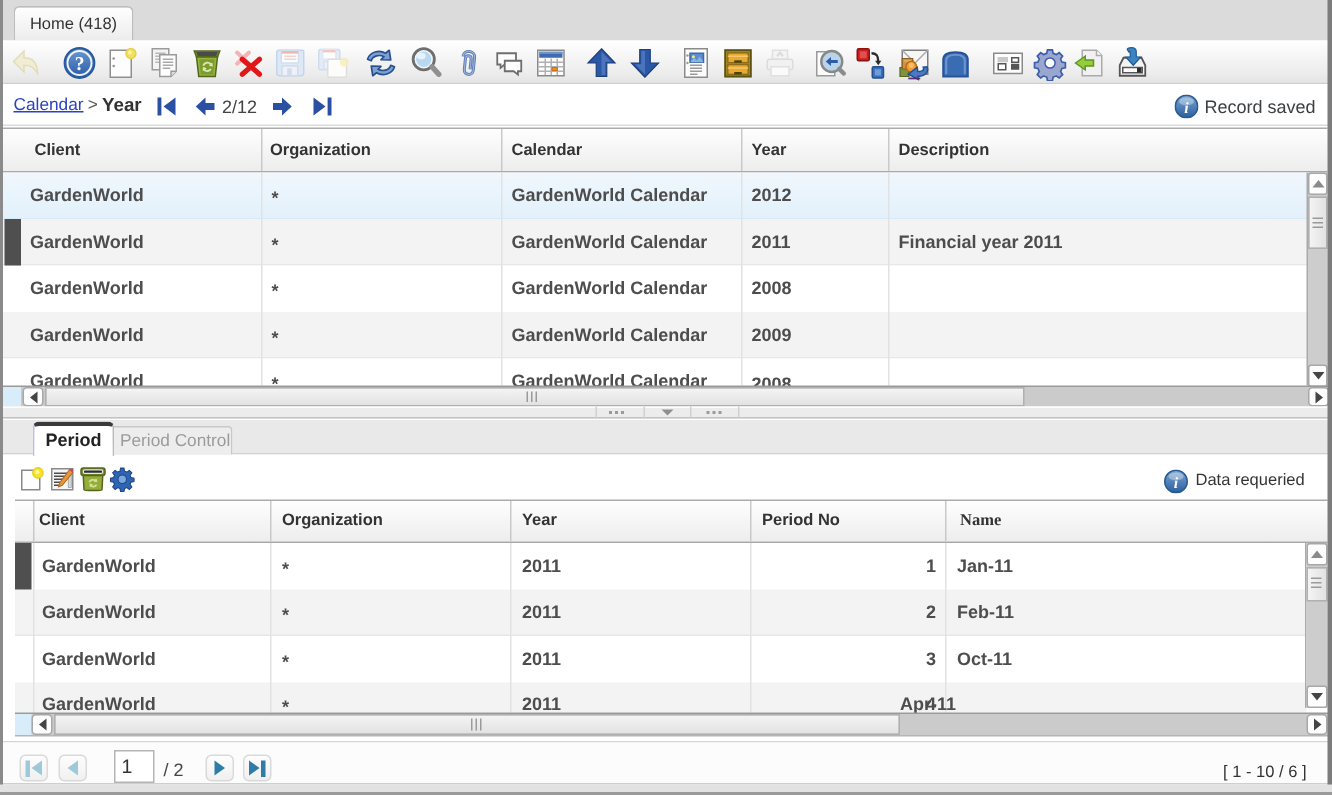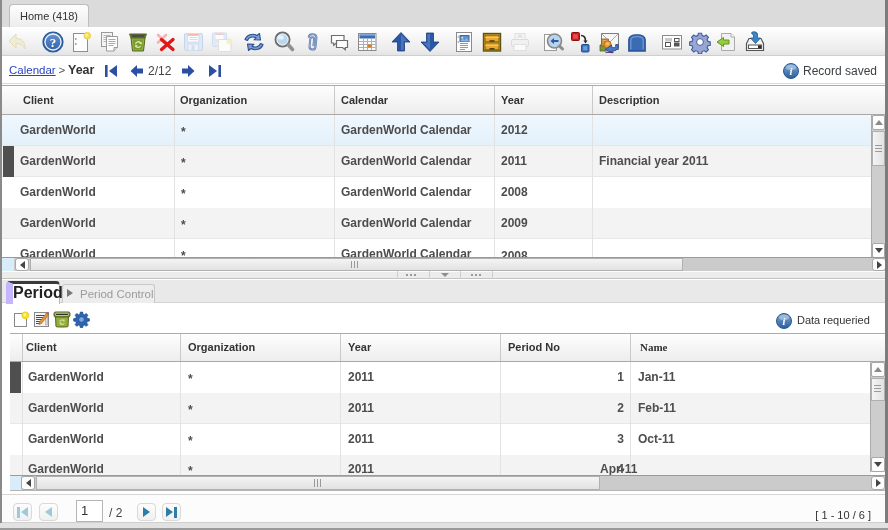--- a/index.html
+++ b/index.html
@@ -30,23 +30,23 @@
 .vline { position:absolute; width:1px; background:#c9c9c9; }
 .cell { position:absolute; font-size:12px; font-weight:bold; color:#4d4d4d; }
 
 .sbtn { position:absolute; background:#fdfdfd; border:1px solid #a8a8a8; border-radius:2px;
   display:flex; align-items:center; justify-content:center; }
 .thumbv { position:absolute; background:linear-gradient(90deg,#f4f4f4,#e2e2e2); border:1px solid #b0b0b0; }
 .thumbh { position:absolute; background:linear-gradient(#f4f4f4,#e2e2e2); border:1px solid #b0b0b0; }
 .track { position:absolute; background:#cbcbcb; }
 .arr { width:0; height:0; display:inline-block; }
 
-#ptab { left:6px; top:281px; width:54px; height:23px; background:#fff; z-index:2;
-  border-left:7px solid #c4b5fd; border-right:1px solid #bbb; border-top:3px solid #3a3a3a;
-  border-radius:4px 4px 0 0; text-align:center; font-size:16px; font-weight:bold; color:#222; line-height:18px; }
+#ptab { left:22px; top:281px; width:54px; height:23px; background:#fff; z-index:2;
+  border-left:1px solid #c4b5fd; border-right:1px solid #bbb; border-top:3px solid #3a3a3a;
+  border-radius:4px 4px 0 0; text-align:center; font-size:12px; font-weight:bold; color:#222; line-height:18px; }
 #pctab { left:62px; top:284px; width:93px; height:19px; background:#ededed;
   border:1px solid #c8c8c8; border-bottom:none; border-radius:3px 3px 0 0;
   font-size:11.5px; color:#9b9b9b; line-height:18px; padding-left:17px; }
 
 .pbtn { position:absolute; width:19px; height:18px; background:linear-gradient(#fdfdfd,#f0f0f0);
   border:1px solid #d9d9d9; border-radius:4px; display:flex; align-items:center; justify-content:center; }
 </style>
 </head>
 <body>
 <div id="app">

